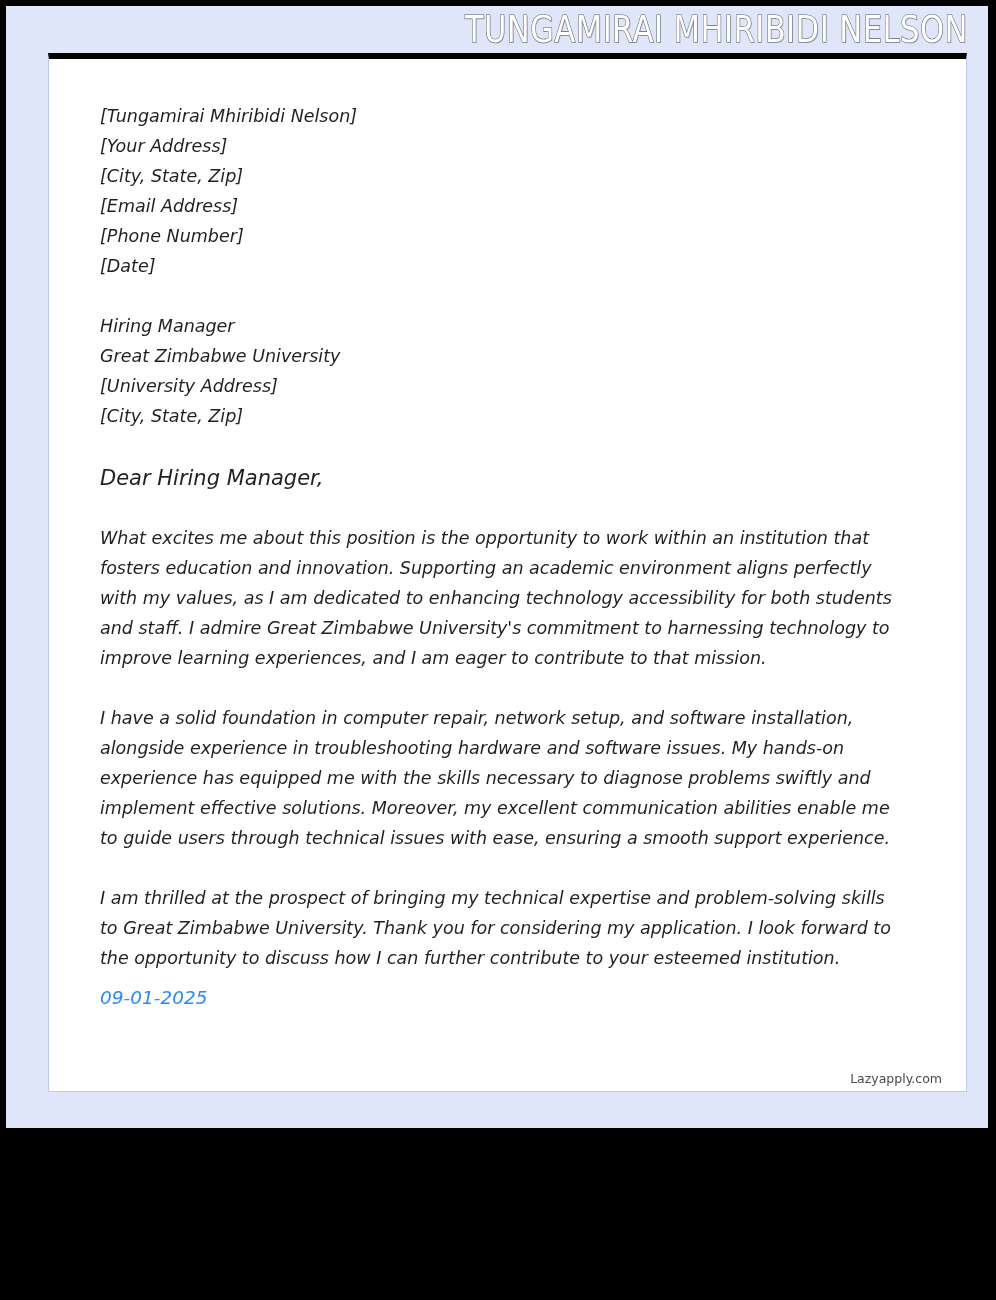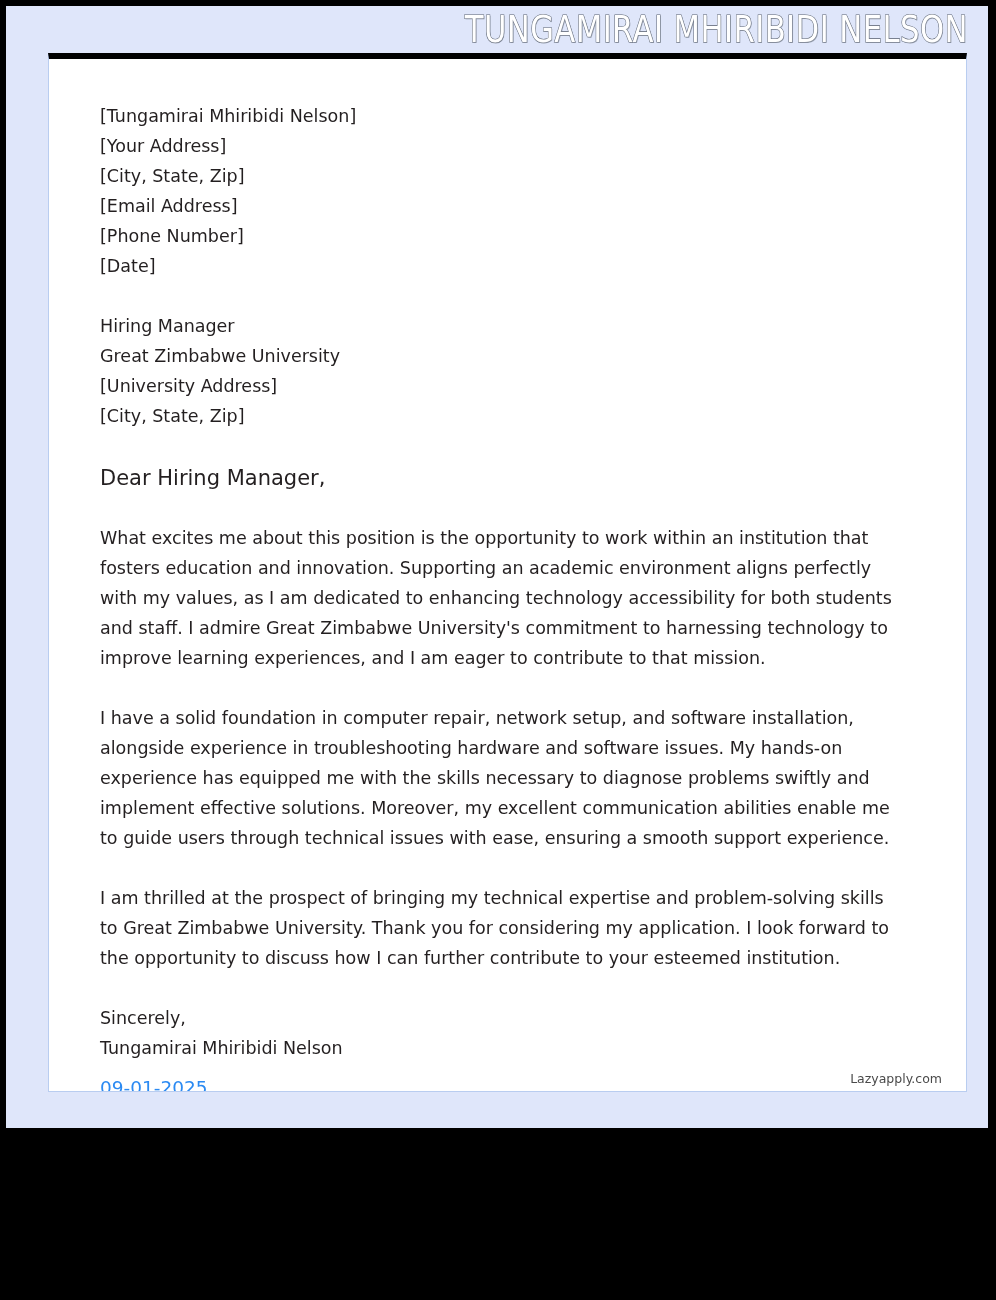--- a/index.html
+++ b/index.html
@@ -72,20 +72,21 @@
     background: #ffffff;
     border: 1px solid #b9cdf0;
     border-top: 6px solid #000000;
     overflow: hidden;
   }
 
   .letter-inner {
     padding: 42px 50px 12px 51px;
     height: 100%;
     position: relative;
+    font-style: italic;
   }
 
   
   .addr-block {
     font-size: 17.5px;
     line-height: 30px;
     color: #231f20;
     font-family: "DejaVu Sans", sans-serif;
   }
 
@@ -169,24 +170,20 @@
           <div class="addr-line">[University Address]</div>
           <div class="addr-line">[City, State, Zip]</div>
         </div>
 
         <div class="salutation">Dear Hiring Manager,</div>
 
         <p class="body-par">What excites me about this position is the opportunity to work within an institution that fosters education and innovation. Supporting an academic environment aligns perfectly with my values, as I am dedicated to enhancing technology accessibility for both students and staff. I admire Great Zimbabwe University's commitment to harnessing technology to improve learning experiences, and I am eager to contribute to that mission.</p>
         <p class="body-par">I have a solid foundation in computer repair, network setup, and software installation, alongside experience in troubleshooting hardware and software issues. My hands-on experience has equipped me with the skills necessary to diagnose problems swiftly and implement effective solutions. Moreover, my excellent communication abilities enable me to guide users through technical issues with ease, ensuring a smooth support experience.</p>
         <p class="body-par">I am thrilled at the prospect of bringing my technical expertise and problem-solving skills to Great Zimbabwe University. Thank you for considering my application. I look forward to the opportunity to discuss how I can further contribute to your esteemed institution.</p>
 
-        <div class="closing-block">
-          <div>Sincerely,</div>
-          <div>Tungamirai Mhiribidi Nelson</div>
-        </div>
 
         <div class="date-stamp">09-01-2025</div>
 
       </div>
 
       <div class="watermark">Lazyapply.com</div>
     </div>
 
   </div>
 </div>

